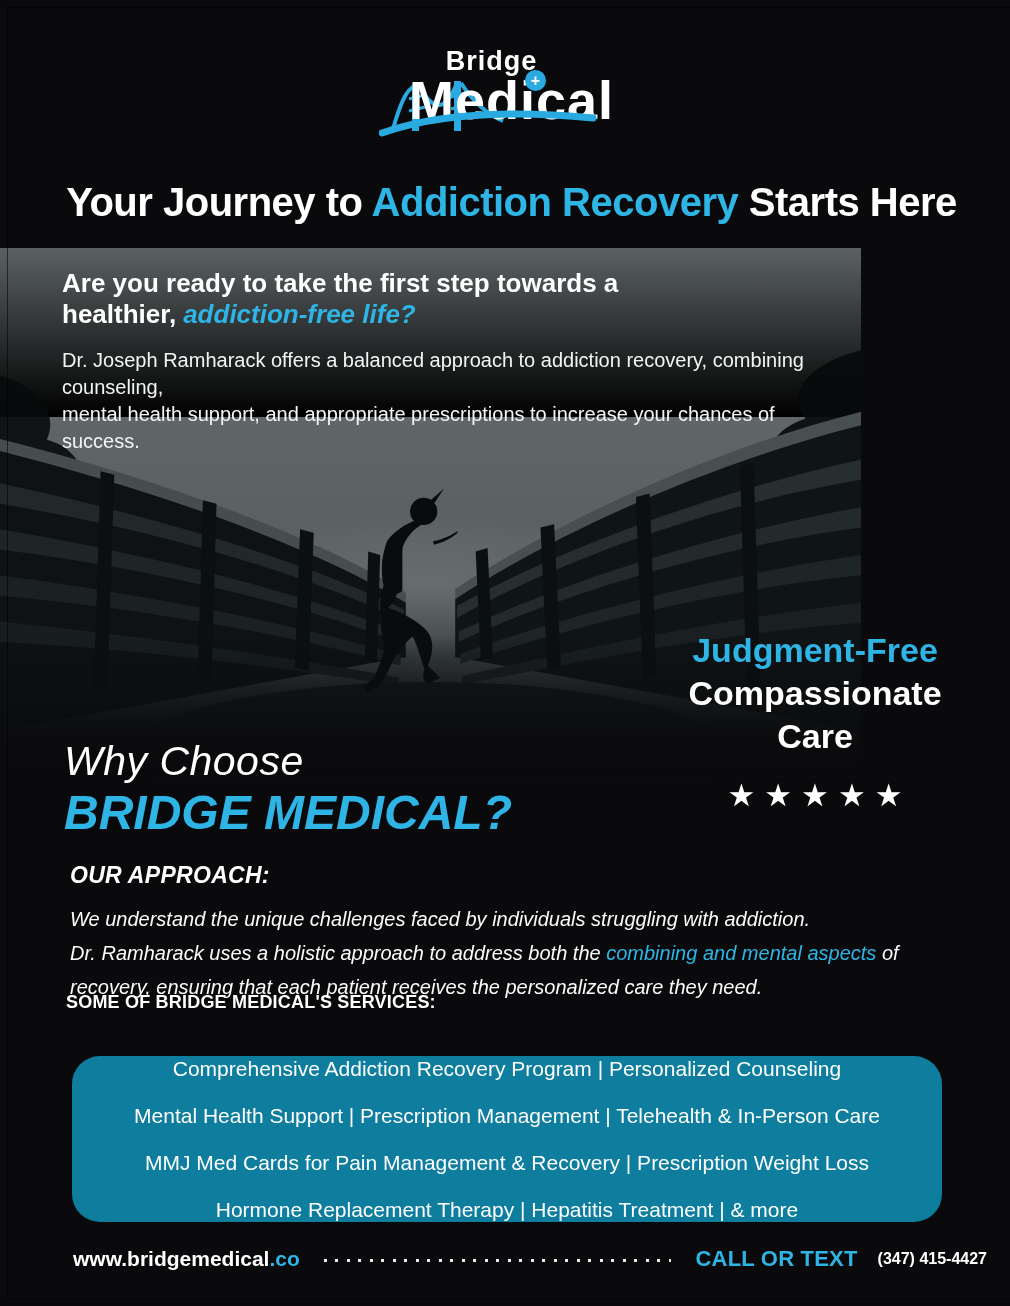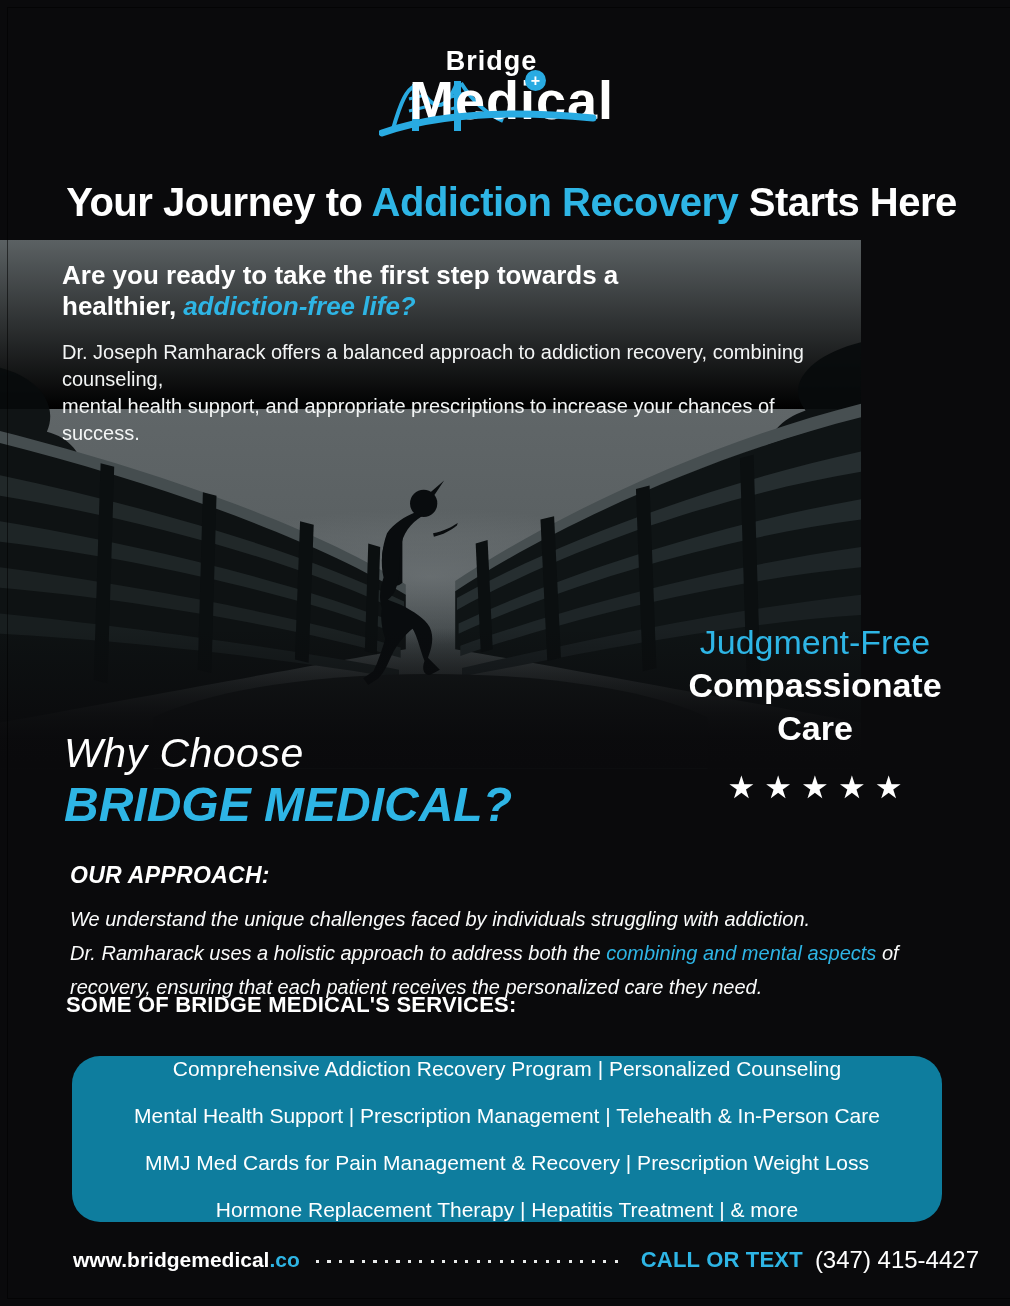--- a/index.html
+++ b/index.html
@@ -25,55 +25,55 @@
   .logo-swoosh-icon{position:absolute;left:-30px;bottom:-10px;width:220px;height:30px;z-index:2;}
   .logo-plus{position:absolute;z-index:3;left:116px;top:-3px;width:21px;height:21px;border-radius:50%;
     background:var(--logo-blue);color:#fff;font-size:16px;font-weight:800;line-height:21px;text-align:center;}
 
   
   .headline{position:absolute;top:153px;left:0;width:100%;text-align:center;
     font-size:40px;font-weight:700;letter-spacing:-.5px;white-space:nowrap;z-index:5;}
   .headline .accent{color:var(--accent);}
 
   
-  .photo{position:absolute;top:240px;left:0;width:861px;height:620px;}
+  .photo{position:absolute;top:248px;left:0;width:861px;height:620px;}
   .scene{position:absolute;inset:0;}
   .intro{position:absolute;top:20px;left:62px;right:48px;z-index:4;}
   .intro-heading{font-size:26px;font-weight:700;color:#fff;}
   .intro-heading .accent{color:var(--accent);font-style:italic;font-weight:600;margin-left:7px;}
   .intro-body{margin-top:17px;font-size:20px;line-height:27px;color:#f3f5f5;}
   .badge{position:absolute;top:381px;left:643px;width:344px;text-align:center;z-index:4;line-height:43px;}
-  .badge-line1{font-size:34px;font-weight:400;color:var(--accent);}
+  .badge-line1{font-size:34px;font-weight:700;color:var(--accent);}
   .badge-line2,.badge-line3{font-size:34px;font-weight:800;color:#fff;}
   .stars{margin-top:16px;font-size:31px;color:#fff;letter-spacing:9px;padding-left:9px;}
   .why{position:absolute;left:64px;top:490px;z-index:4;font-style:italic;}
   .why-line1{font-size:41px;font-weight:400;letter-spacing:.5px;color:#fff;}
   .why-line2{font-size:48px;font-weight:800;color:var(--accent);letter-spacing:0;}
 
   
   .approach{position:absolute;left:70px;top:862px;right:58px;font-style:italic;}
   .approach-heading{font-size:23px;font-weight:800;letter-spacing:.3px;color:#fff;}
   .approach-body{margin-top:13px;font-size:20px;line-height:34px;color:#fafbfb;}
   .approach-body .accent{color:var(--accent);}
 
   
-  .services-heading{position:absolute;left:66px;top:992px;font-size:22px;font-weight:800;letter-spacing:.2px;color:#fff;}
+  .services-heading{position:absolute;left:66px;top:992px;font-size:18px;font-weight:800;letter-spacing:.2px;color:#fff;}
   .services-box{position:absolute;left:72px;top:1056px;width:870px;height:166px;
     background:var(--box-teal);border-radius:28px;
     display:flex;flex-direction:column;justify-content:center;
     text-align:center;font-size:21px;line-height:28px;color:#fff;gap:19px;}
 
   
-  .footer{position:absolute;left:73px;right:44px;top:1246px;display:flex;align-items:center;}
+  .footer{position:absolute;left:73px;right:36px;top:1246px;display:flex;align-items:center;gap:8px;}
   .site{font-size:21px;font-weight:700;color:#fff;white-space:nowrap;}
   .site .tld{color:var(--accent);}
   .dots{flex:1;height:3px;margin:2px 16px 0 16px;
     background:repeating-linear-gradient(90deg,#e9ebeb 0 3px,transparent 3px 11.5px);}
   .cta{font-size:22px;font-weight:800;color:var(--accent);letter-spacing:.2px;margin-right:12px;white-space:nowrap;}
-  .phone{font-size:24px;font-weight:400;color:#fff;white-space:nowrap;}
+  .phone{font-size:16px;font-weight:700;color:#fff;white-space:nowrap;}
 </style>
 </head>
 <body>
 
 <div class="flyer">
 
   <div class="logo">
     <div class="logo-line1">Bridge</div>
     <div class="logo-medical">
       <svg class="logo-bridge-icon" viewBox="0 0 132 58">

